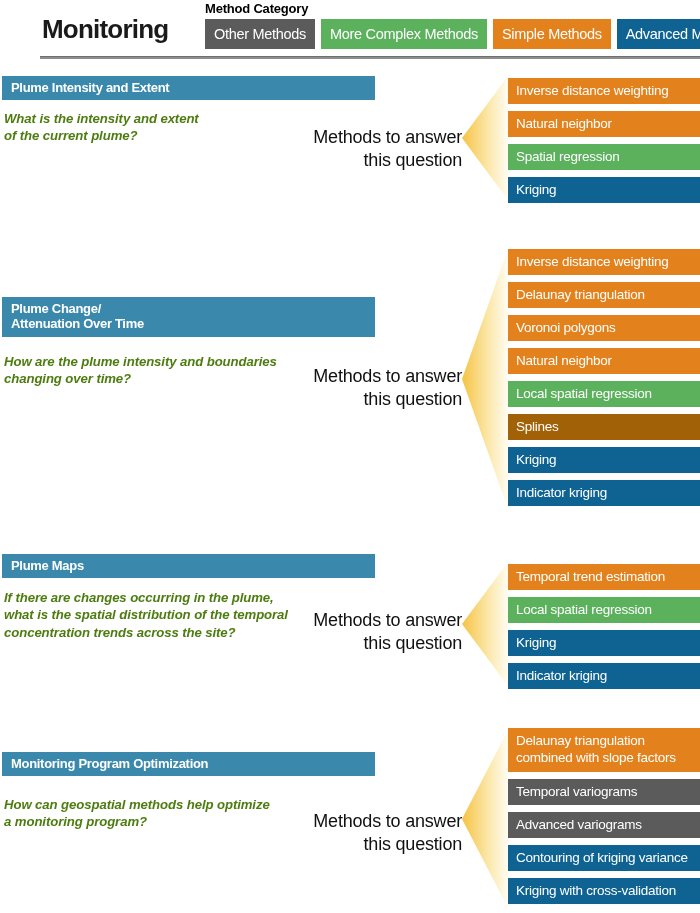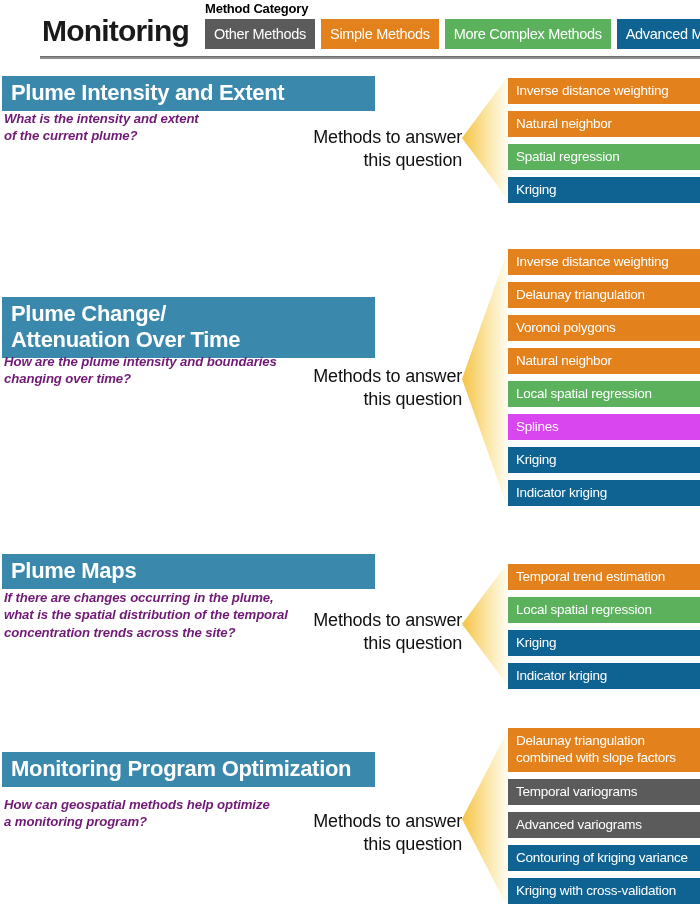--- a/index.html
+++ b/index.html
@@ -30,21 +30,21 @@
     top: 1px;
     font-size: 13px;
     font-weight: bold;
     letter-spacing: -0.2px;
     color: #000;
   }
   #app-title {
     position: absolute;
     left: 2px;
     top: 16px;
-    font-size: 30px;
+    font-size: 26px;
     font-weight: bold;
     letter-spacing: -0.8px;
     line-height: 1;
     color: #1a1a1a;
   }
   #legend-chips {
     position: absolute;
     left: 165px;
     top: 19px;
     height: 30px;
@@ -86,34 +86,34 @@
     top: 0;
     width: 470px;
   }
   .section-header {
     position: absolute;
     left: 2px;
     width: 373px;
     box-sizing: border-box;
     background: #3a88ab;
     color: #ffffff;
-    font-size: 22px;
+    font-size: 13px;
     font-weight: bold;
     letter-spacing: -0.3px;
     line-height: 1.18;
     padding: 4px 0 5px 9px;
   }
   .section-question {
     position: absolute;
     left: 4px;
     font-size: 13.2px;
     font-weight: bold;
     font-style: italic;
     line-height: 1.32;
-    color: #701a75;
+    color: #4d7c0f;
     letter-spacing: -0.1px;
     white-space: pre-line;
   }
   .methods-label {
     position: absolute;
     width: 152px;
     text-align: right;
     font-size: 18px;
     line-height: 1.28;
     color: #111;
@@ -151,25 +151,25 @@
 </head>
 <body>
 
 <div id="legend-bar">
   <div id="legend-caption">Method Category</div>
   <div id="app-title">Monitoring</div>
   <div id="legend-chips">
       <div class="legend-chip" style="background: rgb(91, 91, 91);">
         <span>Other Methods</span>
       </div>
+      <div class="legend-chip" style="background: rgb(92, 177, 93);">
+        <span>More Complex Methods</span>
+      </div>
       <div class="legend-chip" style="background: rgb(227, 129, 28);">
         <span>Simple Methods</span>
-      </div>
-      <div class="legend-chip" style="background: rgb(92, 177, 93);">
-        <span>More Complex Methods</span>
       </div>
       <div class="legend-chip" style="background: rgb(15, 99, 147);">
         <span>Advanced Methods</span>
       </div>
     </div>
   <div id="hr-rule"></div>
 </div>
 
 <div id="sections-root">
     <div class="section" style="top: 76px;">
@@ -219,21 +219,21 @@
           </defs>
           <polygon points="0,130 46,0 46,260" fill="url(#ag1)"></polygon>
         </svg>
       </div>
       <div class="chips" style="top: 0px;">
         <div class="chip" style="background: rgb(227, 129, 28); min-height: 26px; display: flex; flex-direction: column; justify-content: center;">Inverse distance weighting</div>
         <div class="chip" style="background: rgb(227, 129, 28); min-height: 26px; display: flex; flex-direction: column; justify-content: center;">Delaunay triangulation</div>
         <div class="chip" style="background: rgb(227, 129, 28); min-height: 26px; display: flex; flex-direction: column; justify-content: center;">Voronoi polygons</div>
         <div class="chip" style="background: rgb(227, 129, 28); min-height: 26px; display: flex; flex-direction: column; justify-content: center;">Natural neighbor</div>
         <div class="chip" style="background: rgb(92, 177, 93); min-height: 26px; display: flex; flex-direction: column; justify-content: center;">Local spatial regression</div>
-        <div class="chip" style="background: #d946ef; min-height: 26px; display: flex; flex-direction: column; justify-content: center;">Splines</div>
+        <div class="chip" style="background: #a16207; min-height: 26px; display: flex; flex-direction: column; justify-content: center;">Splines</div>
         <div class="chip" style="background: rgb(15, 99, 147); min-height: 26px; display: flex; flex-direction: column; justify-content: center;">Kriging</div>
         <div class="chip" style="background: rgb(15, 99, 147); min-height: 26px; display: flex; flex-direction: column; justify-content: center;">Indicator kriging</div>
       </div>
     </div>
     <div class="section" style="top: 554px;">
       <div class="section-left">
         <div class="section-header" style="top: 0px; background: rgb(58, 136, 171); white-space: pre-line;">Plume Maps</div>
         <div class="section-question" style="top: 35px;">If there are changes occurring in the plume,
 what is the spatial distribution of the temporal
 concentration trends across the site?</div>

